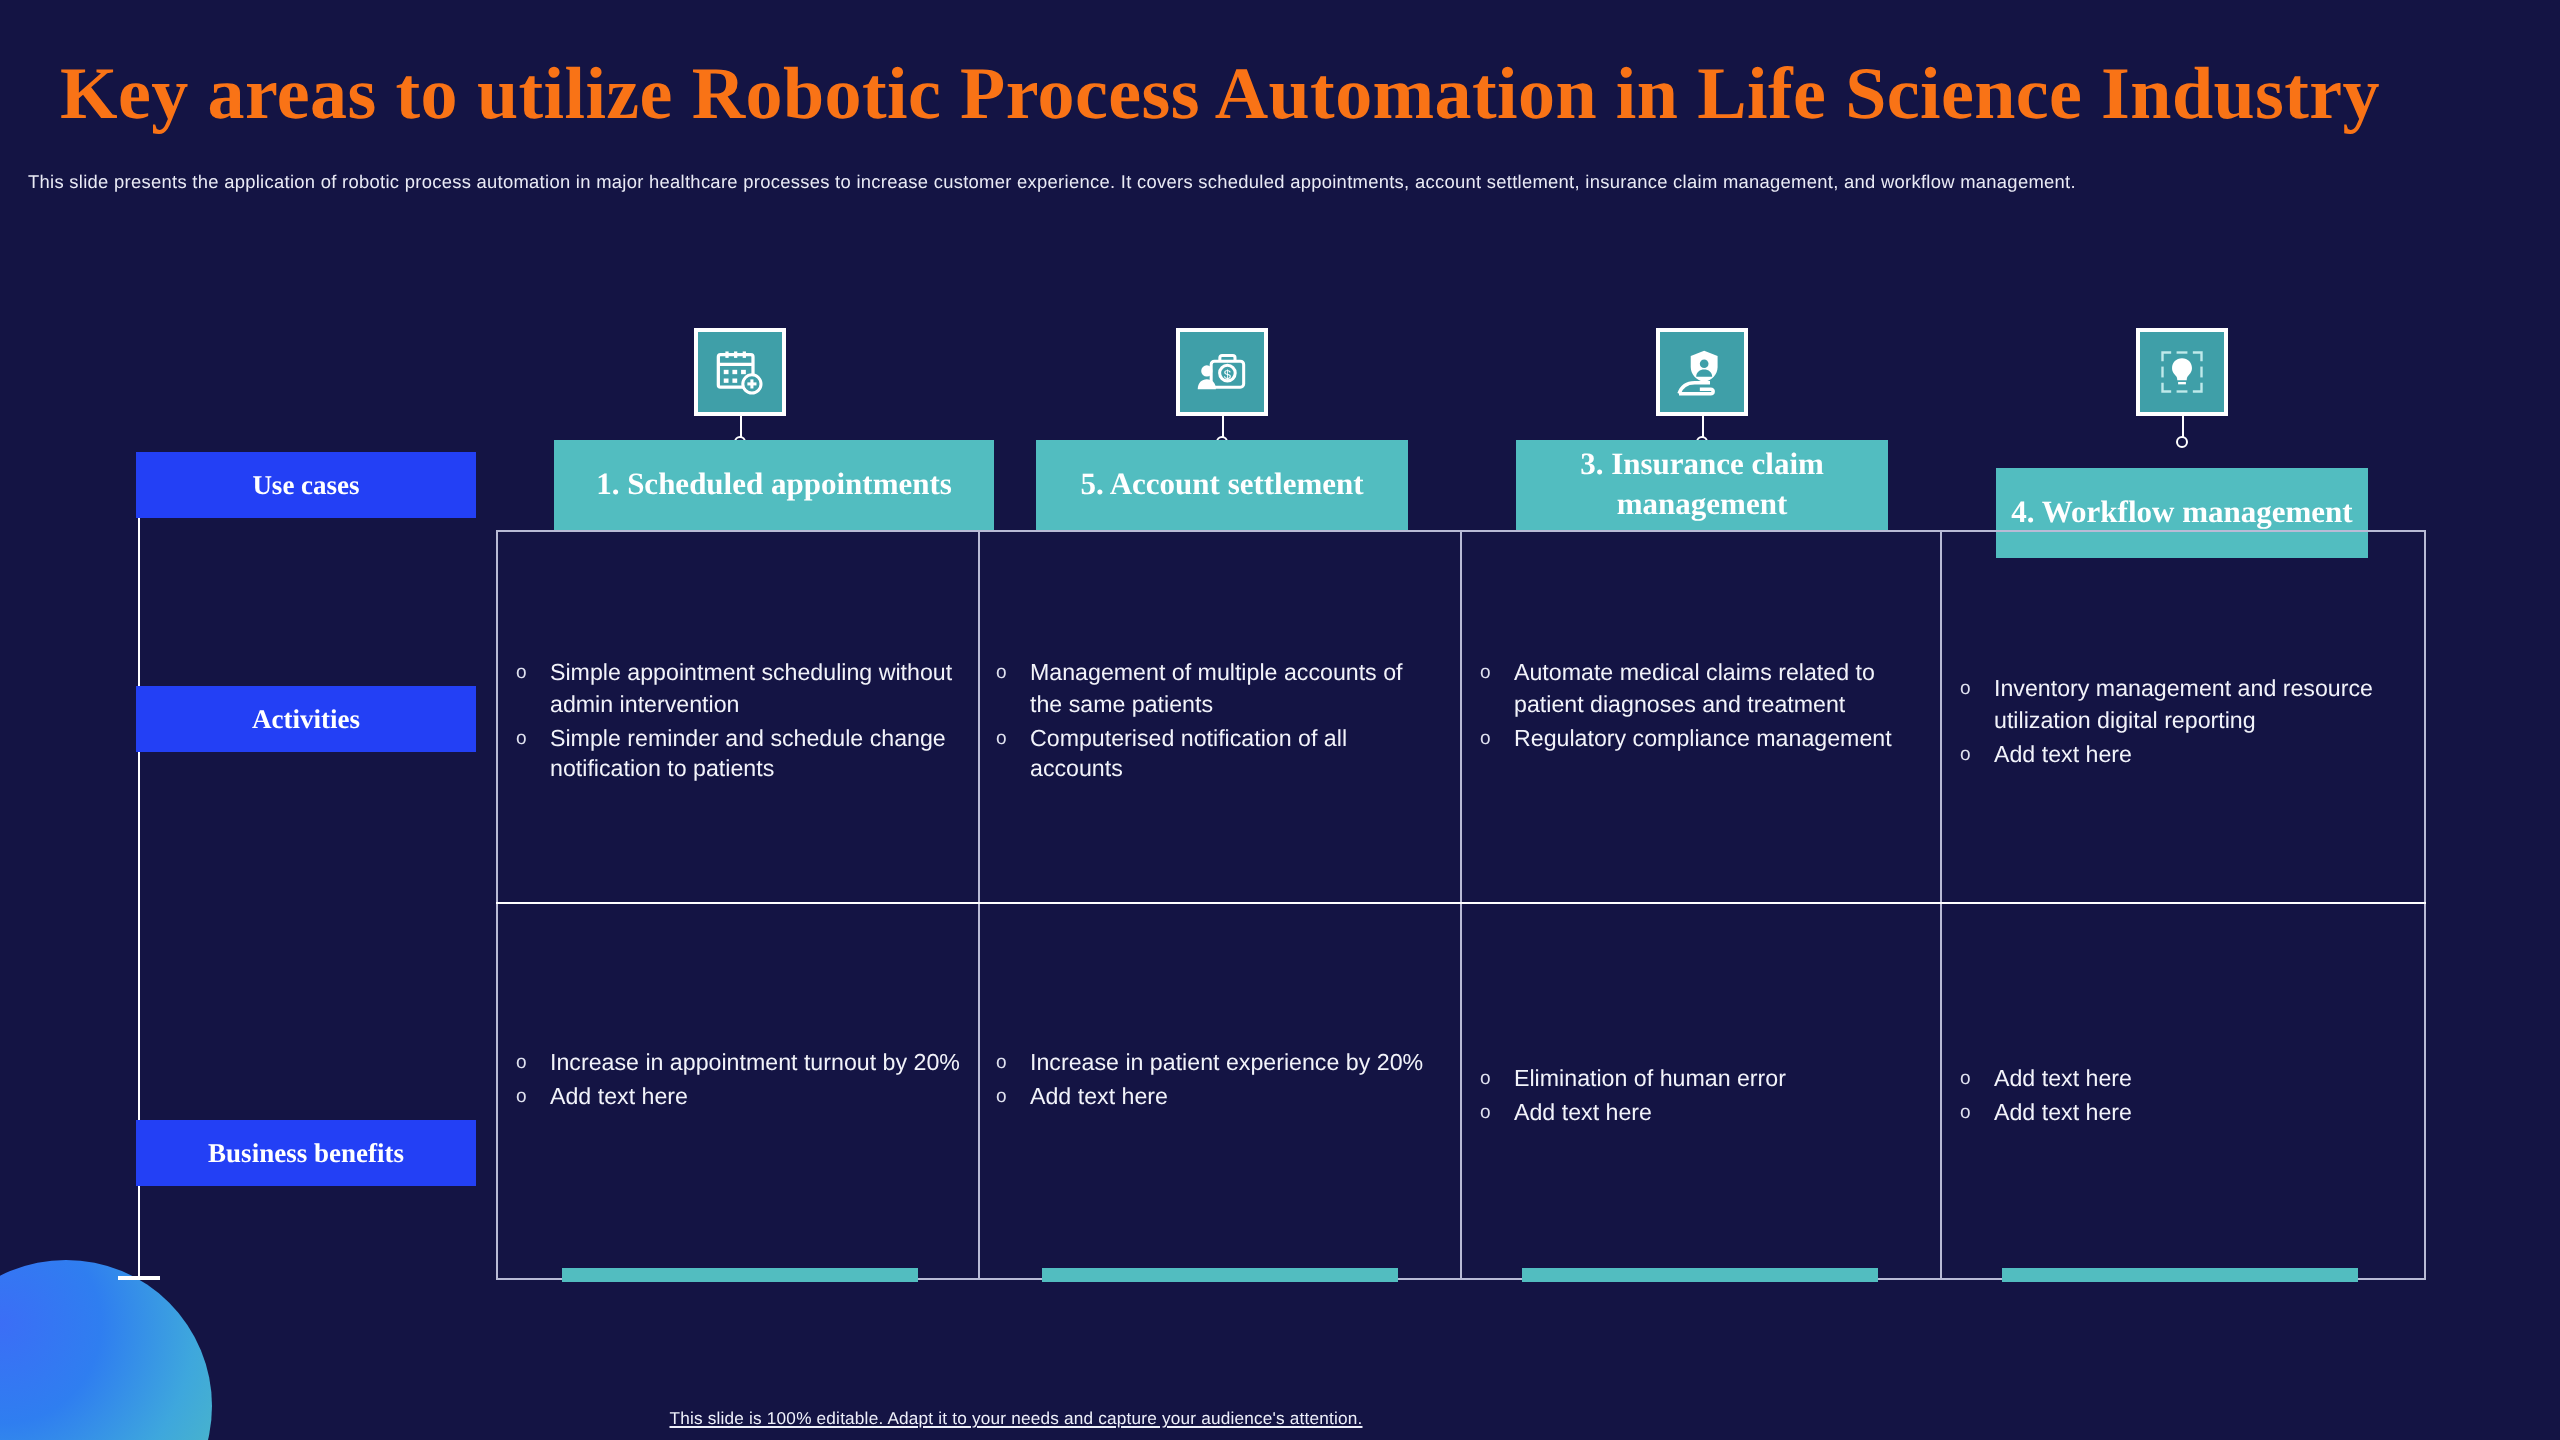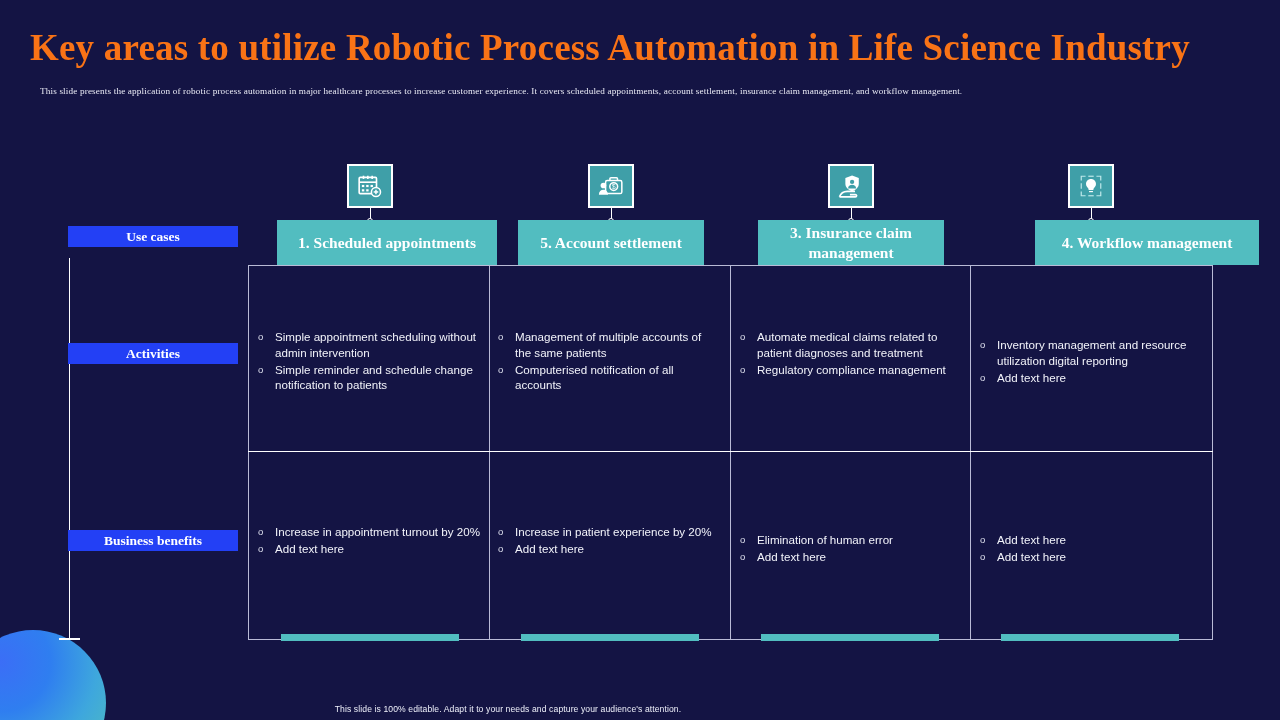--- a/index.html
+++ b/index.html
@@ -25,56 +25,55 @@
     position:absolute; left:30px; top:26px;
     width:1220px;
     font-family:"Liberation Serif", serif;
     font-size:37px;
     font-weight:700;
     color:#f97316;
     letter-spacing:.2px;
     white-space:nowrap;
   }
   .subtitle{
-    position:absolute; left:40px; top:86px;
+    position:absolute; left:14px; top:86px;
     width:1220px;
     font-size:9.2px;
     color:#e9eaf5;
     letter-spacing:.15px;
     white-space:nowrap;
-    font-family:Liberation Serif, serif;
   }
 
   
   .rail-line{
     position:absolute;
     left:69px; top:258px;
     width:1px; height:382px;
     background:#ffffff;
   }
   .rail-foot{
     position:absolute;
     left:59px; top:638px;
     width:21px; height:2px;
     background:#ffffff;
   }
   .side-label{
     position:absolute;
     left:68px;
-    width:170px; height:21px;
+    width:170px; height:33px;
     background:#2340f5;
     color:#ffffff;
     font-family:"Liberation Serif", serif;
     font-weight:700;
     font-size:13.5px;
     display:flex; align-items:center; justify-content:center;
   }
   .side-label.l1{ top:226px; }
   .side-label.l2{ top:343px; }
-  .side-label.l3{ top:530px; }
+  .side-label.l3{ top:560px; }
 
   
   .icon-tile{
     position:absolute;
     top:164px;
     width:46px; height:44px;
     border:2px solid #ffffff;
     background:#3f9fa8;
     display:flex; align-items:center; justify-content:center;
   }
@@ -159,20 +158,21 @@
 
   
   .footer{
     position:absolute;
     left:0; top:704px;
     width:1016px;
     text-align:center;
     font-size:8.6px;
     color:#eef0fa;
     letter-spacing:.1px;
+    text-decoration:underline;
   }
 </style>
 </head>
 <body>
 
 <div class="deco-circle"></div>
 
 <div class="title">Key areas to utilize Robotic Process Automation in Life Science Industry</div>
 <div class="subtitle">This slide presents the application of robotic process automation in major healthcare processes to increase customer experience. It covers scheduled appointments, account settlement, insurance claim management,  and workflow management.</div>
 
@@ -241,21 +241,21 @@
     <path d="M12 5.6c-2.7 0-4.6 2-4.6 4.5 0 2 1.3 3 2 4 .4.6.4 1.3.4 1.7h4.4c0-.4 0-1.1.4-1.7.7-1 2-2 2-4 0-2.5-1.9-4.5-4.6-4.5z" fill="#ffffff" stroke="none"></path>
     <rect x="10.2" y="16.6" width="3.6" height="1.1" fill="#ffffff" stroke="none"></rect>
   </svg>
 </div>
 <div class="icon-stem" style="left:1091px;"></div>
 <div class="icon-dot" style="left:1088px;"></div>
 
 <div class="col-head" style="left:277px; width:220px;">1. Scheduled appointments</div>
 <div class="col-head" style="left:518px; width:186px;">5. Account settlement</div>
 <div class="col-head" style="left:758px; width:186px;">3. Insurance claim management</div>
-<div class="col-head" style="left:1035px; width:224px;">4. Workflow management</div>
+<div class="col-head" style="left:998px; width:186px;margin-top:14px;">4. Workflow management</div>
 
 <div class="grid-outer"></div>
 <div class="vline" style="left:489px;"></div>
 <div class="vline" style="left:730px;"></div>
 <div class="vline" style="left:970px;"></div>
 <div class="hline"></div>
 
 <div class="cell" style="left:258px; top:329px; width:222px;">
   <div class="bullet-row">
     <span class="bullet-mark">o</span>

